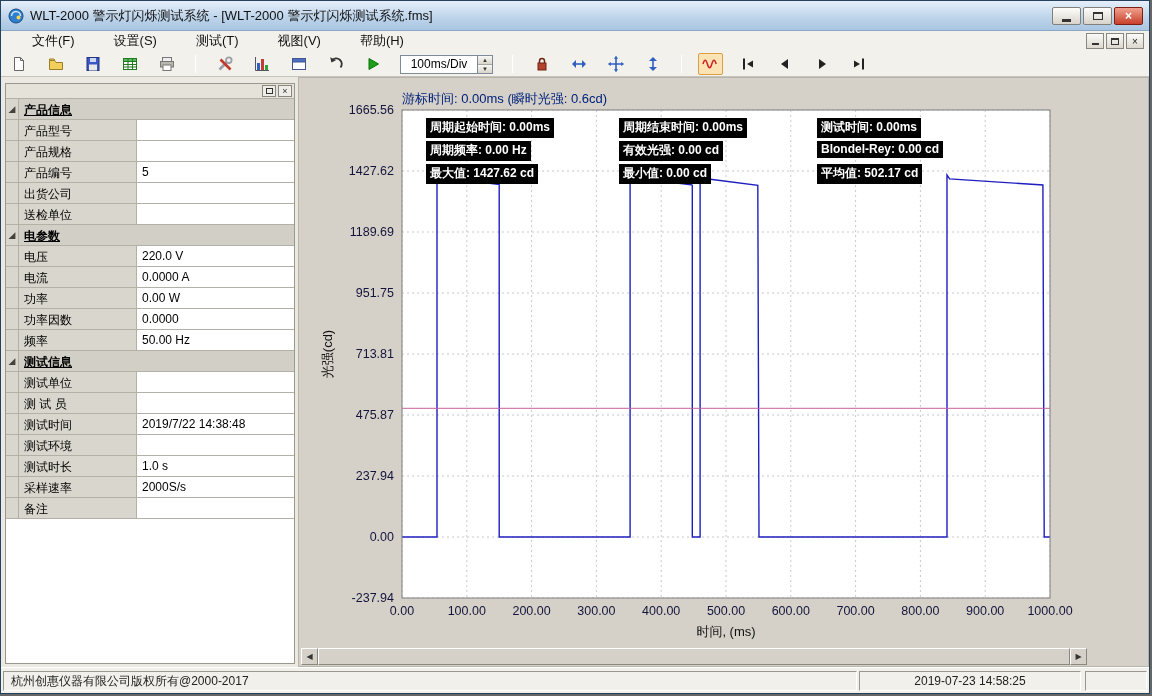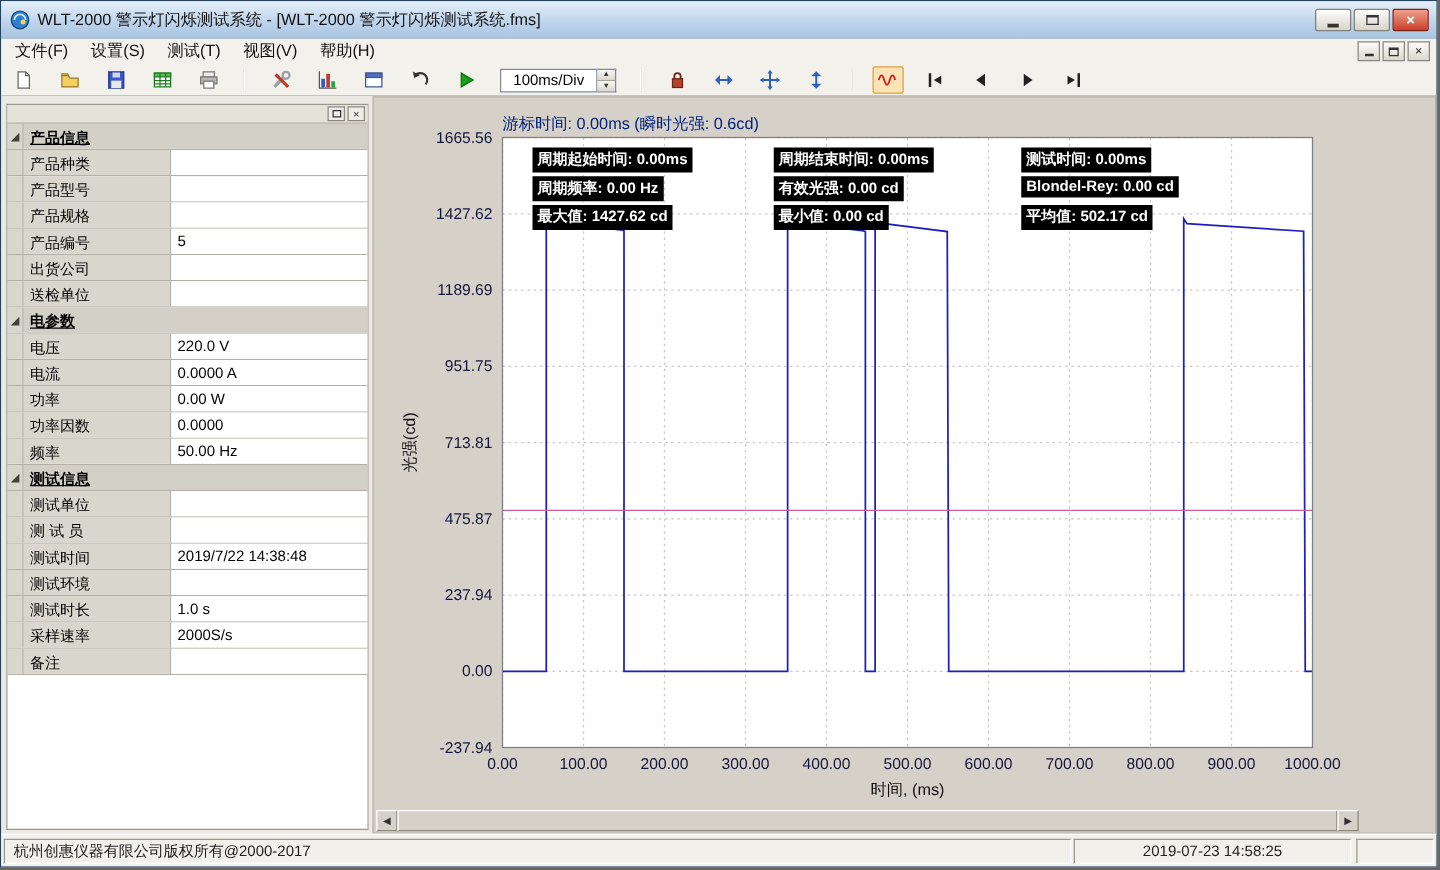--- a/index.html
+++ b/index.html
@@ -18,21 +18,21 @@
     background:linear-gradient(#fdfdfb,#d8d4ca); display:flex; align-items:center; justify-content:center;
     font-size:12px; color:#222; cursor:default; }
   .winbtn.close { background:linear-gradient(#f0a18e,#c8402a); border-color:#7e1f12; color:#fff; font-weight:bold; }
   .glyph-min { display:block; width:9px; height:3px; background:#333; margin-top:8px; }
   .glyph-max { display:block; width:10px; height:8px; border:1px solid #333; border-top-width:2px; }
   .glyph-min-s { display:block; width:7px; height:2px; background:#333; margin-top:6px; }
   .glyph-max-s { display:block; width:8px; height:7px; border:1px solid #333; border-top-width:2px; }
 
   
   .menubar { position:absolute; top:30px; left:0; right:0; height:21px; background:#f2f1ec;
-    display:flex; align-items:center; padding-left:2px; }
+    display:flex; align-items:center; padding-left:22px;gap:21px; }
   .menu-item { padding:2px 9px 3px; font-size:13px; color:#111; }
   .mdibtns { position:absolute; right:5px; top:2px; display:flex; gap:2px; }
   .mdibtn { width:18px; height:16px; border:1px solid #8a877e; background:linear-gradient(#fbfbf9,#dcd8ce);
     display:flex; align-items:center; justify-content:center; font-size:10px; color:#222; }
 
   
   .toolbar { position:absolute; top:51px; left:0; right:0; height:25px; background:#f2f1ec;
     border-bottom:1px solid #c6c3ba; display:flex; align-items:center; padding-left:5px;gap:12px; }
   .tb-btn { width:25px; height:22px; display:flex; align-items:center; justify-content:center;
     border:1px solid transparent; border-radius:2px; }
@@ -279,25 +279,20 @@
         <div class="ph-btn">
             <span class="ph-box"></span>
           </div>
         <div class="ph-btn">×</div>
       </div>
       <div class="pg">
 
         <div class="pg-row">
           <div class="pg-margin">◢</div>
           <div class="pg-sec-title">产品信息</div>
-        </div>
-        <div class="pg-row">
-          <div class="pg-margin"></div>
-          <div class="pg-label">产品种类</div>
-          <div class="pg-value"></div>
         </div>
         <div class="pg-row">
           <div class="pg-margin"></div>
           <div class="pg-label">产品型号</div>
           <div class="pg-value"></div>
         </div>
         <div class="pg-row">
           <div class="pg-margin"></div>
           <div class="pg-label">产品规格</div>
           <div class="pg-value"></div>

